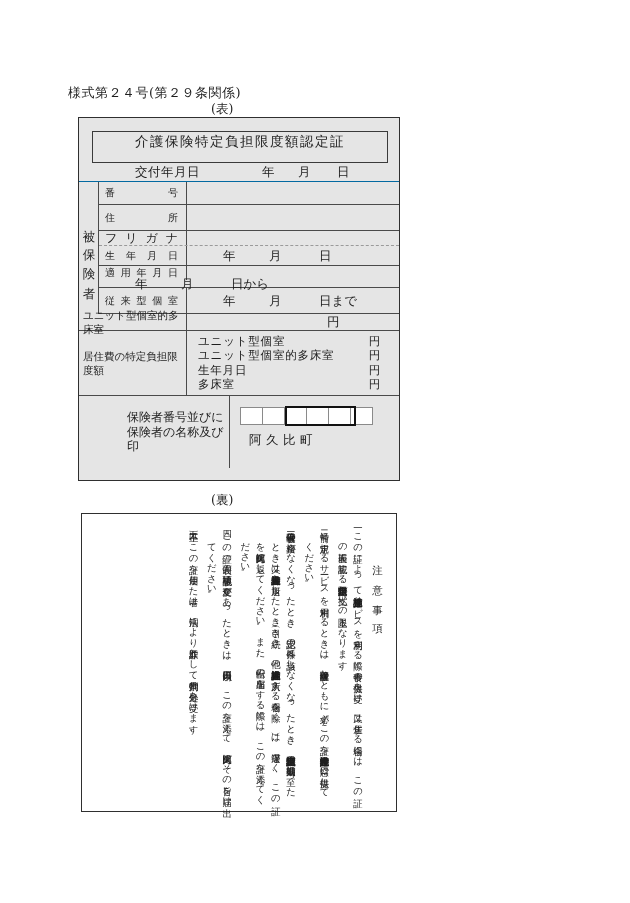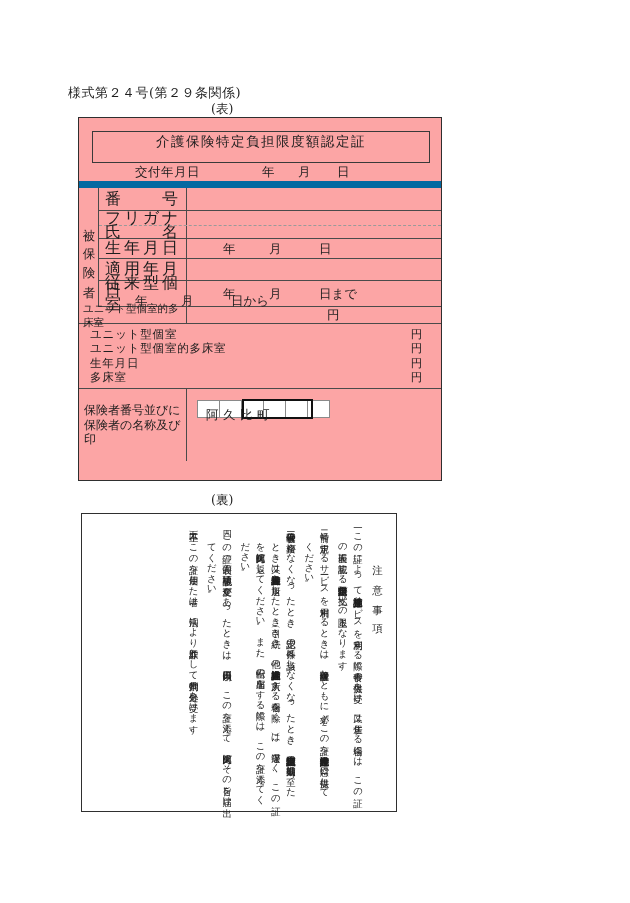--- a/index.html
+++ b/index.html
@@ -9,83 +9,83 @@
     color:#1e1e1e; overflow:hidden;padding-left:40px;
   }
   
   .form-no { position:absolute; left:68px; top:84px; font-size:13px; letter-spacing:0.5px; }
   .side-marker { position:absolute; font-size:12.5px; }
   .front-marker { left:211px; top:101px; }
   .back-marker  { left:211px; top:492px; }
 
   
   .front-table {
-    position:absolute; left:78px; top:117px; width:364px; height:364px;
-    border:1px solid #2f2f2f; box-sizing:border-box; background:#fca5a5;
+    position:absolute; left:78px; top:117px; width:322px; height:364px;
+    border:1px solid #2f2f2f; box-sizing:border-box; background:#e5e5e5;
   }
   .title-box {
     margin:13px 11px 0 13px; border:1px solid #3a3a3a; height:32px;
     box-sizing:border-box; text-align:center; padding-top:1px;
   }
   .cert-title { font-size:13.5px; line-height:17px; letter-spacing:1.5px; }
   .cert-subtitle { font-size:10.5px; line-height:12px; letter-spacing:0px; }
   .issue-row {
-    position:relative; height:18px; border-bottom:7px solid #0369a1;
+    position:relative; height:18px; border-bottom:1px solid #0369a1;
     font-size:12.5px; line-height:18px;
   }
   .issue-row .lbl { position:absolute; left:56px; letter-spacing:0.5px; }
   .issue-row .y { position:absolute; left:183px; }
   .issue-row .m { position:absolute; left:219px; }
   .issue-row .d { position:absolute; left:258px; }
 
   .main { display:flex; }
   .vcell {
     width:20px; border-right:1px solid #4a4a4a; box-sizing:border-box;
     display:flex; align-items:center; justify-content:center;
   }
   .vcell span {
     writing-mode:vertical-rl; font-size:12.5px; letter-spacing:19px; margin-bottom:-19px;
   }
   .rows { flex:1; }
   .frow { display:flex; border-bottom:1px solid #4a4a4a; box-sizing:border-box; }
   .frow.dashed { border-bottom:1px dashed #9a9a9a; }
   .flabel {
     width:88px; box-sizing:border-box; border-right:1px solid #4a4a4a;
-    padding:0 8px 0 6px; font-size:16px;
+    padding:0 8px 0 6px; font-size:10px;
     display:flex; flex-direction:column; justify-content:center;
   }
   .jl { text-align:justify; text-align-last:justify; -moz-text-align-last:justify; }
   .fvalue { flex:1; position:relative; font-size:12.5px; }
   .fvalue .y { position:absolute; left:36px; top:50%; transform:translateY(-50%); }
   .fvalue .m { position:absolute; left:82px; top:50%; transform:translateY(-50%); }
   .fvalue .d { position:absolute; left:132px; top:50%; transform:translateY(-50%); }
   .h23 { height:23px; } .h26 { height:26px; } .h15 { height:15px; }
   .h13 { height:13px; } .h20 { height:20px;font-family:Liberation Serif, serif; } .h22 { height:22px;flex-direction:column; }
-  .fs11 { font-size:16px; }
+  .fs11 { font-size:12px; }
 
   .wrow { display:flex; border-bottom:1px solid #4a4a4a; box-sizing:border-box; }
   .wrow:last-child { border-bottom:none; }
   .wlabel {
     width:108px; box-sizing:border-box; border-right:1px solid #4a4a4a;
     padding:0 3px 0 4px; font-size:10.5px;
     display:flex; flex-direction:column; justify-content:center; line-height:14.5px;
   }
   .wvalue { flex:1; position:relative; }
   .meal-row { height:17px; }
   .meal-row .unit { position:absolute; left:140px; top:50%; transform:translateY(-50%); font-size:12.5px; }
   .res-row { height:65px; }
   .res-lines { display:flex; flex-direction:column; justify-content:space-around; height:100%; padding:3px 0; box-sizing:border-box; }
   .res-line { display:flex; justify-content:space-between; padding:0 18px 0 11px; font-size:11.5px; line-height:13px; letter-spacing:0.8px; }
-  .ins-row { height:72px; }
+  .ins-row { height:72px;margin-left:43px; }
   .ins-label { font-size:12px; line-height:14.6px; padding-left:5px; }
   .boxes { position:absolute; left:10px; top:11px; display:flex; }
   .bcell { width:23px; height:18px; border:1px solid #8a8a8a; box-sizing:border-box; margin-left:-1px; background:#fff; }
   .bcell:first-child { margin-left:0; }
   .thick-group { position:absolute; left:45px; top:-1px; width:71px; height:20px; border:2px solid #111; box-sizing:border-box; }
-  .insurer-name { position:absolute; left:19px; top:18px; font-size:12.5px; letter-spacing:4.5px; }
+  .insurer-name { position:absolute; left:19px; top:36px; font-size:12.5px; letter-spacing:4.5px; }
 
   
   .back-box {
     position:absolute; left:81px; top:513px; width:316px; height:299px;
     border:1px solid #2f2f2f; box-sizing:border-box; background:#fff;
     writing-mode:vertical-rl; padding:9px 7px; font-size:9.4px; line-height:1.62;
   }
   .back-box p { margin:0 3px 0 0; }
   .notes-heading { padding-top:33px; letter-spacing:1.9em; font-size:10.5px; }
   .note-item { padding-top:13px; text-indent:-13px; }
@@ -118,34 +118,34 @@
       </div>
       <div class="rows">
 
         <div class="frow h23">
           <div class="flabel">
               <span class="jl">番号</span>
             </div>
           <div class="fvalue"></div>
         </div>
 
+        <div class="frow h26">
+          <div class="flabel">
+              <span class="jl">住所</span>
+            </div>
+          <div class="fvalue"></div>
+        </div>
 
         <div class="frow h15 dashed">
           <div class="flabel fs11">
               <span class="jl">フリガナ</span>
             </div>
           <div class="fvalue"></div>
         </div>
 
-        <div class="frow h13">
-          <div class="flabel">
-              <span class="jl">氏名</span>
-            </div>
-          <div class="fvalue"></div>
-        </div>
 
         <div class="frow h20">
           <div class="flabel">
               <span class="jl">生年月日</span>
             </div>
           <div class="fvalue">
             <span class="y">年</span>
             <span class="m">月</span>
             <span class="d">日</span>
           </div>
@@ -179,20 +179,23 @@
     <div class="wrow meal-row">
       <div class="wlabel">
           <span>ユニット型個室的多床室</span>
         </div>
       <div class="wvalue">
         <span class="unit">円</span>
       </div>
     </div>
 
     <div class="wrow res-row">
+      <div class="wlabel">
+          <span>居住費の特定負担限度額</span>
+        </div>
       <div class="wvalue">
         <div class="res-lines">
           <div class="res-line">
             <span>ユニット型個室</span>
             <span>円</span>
           </div>
           <div class="res-line">
             <span>ユニット型個室的多床室</span>
             <span>円</span>
           </div>

